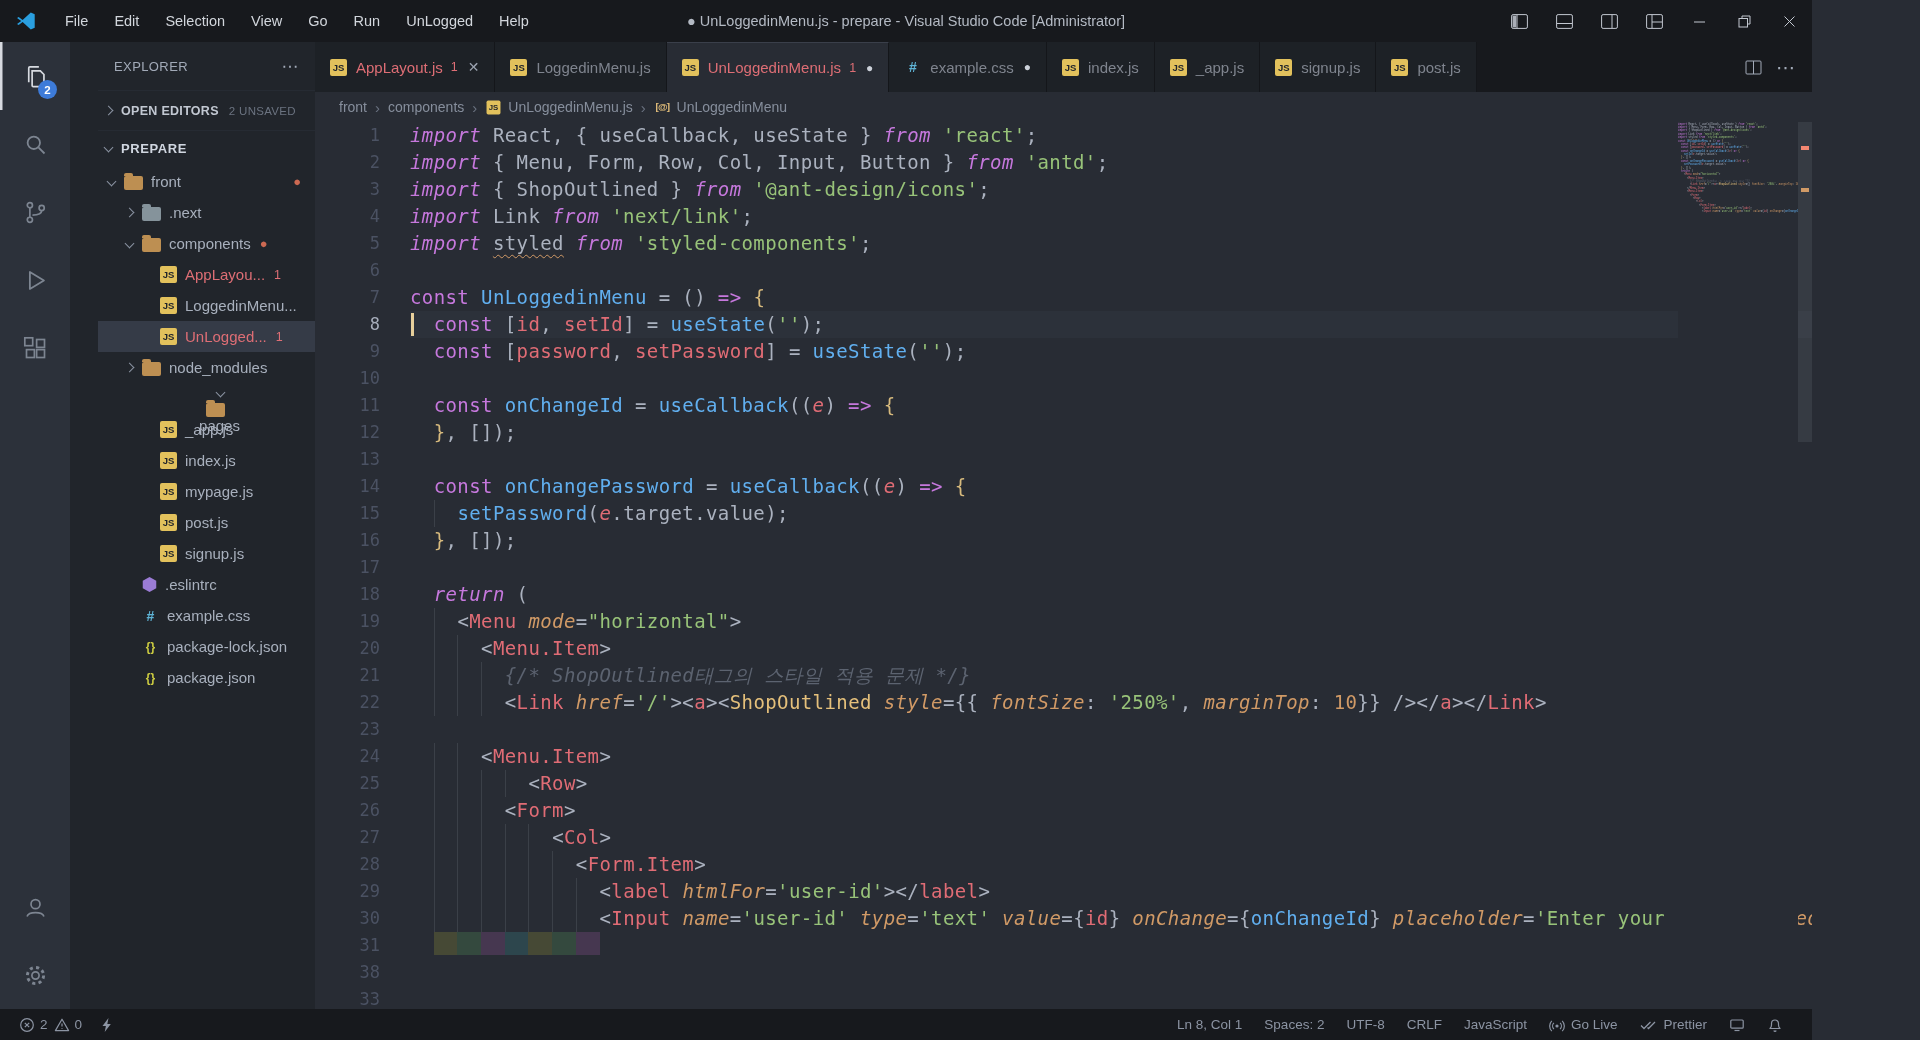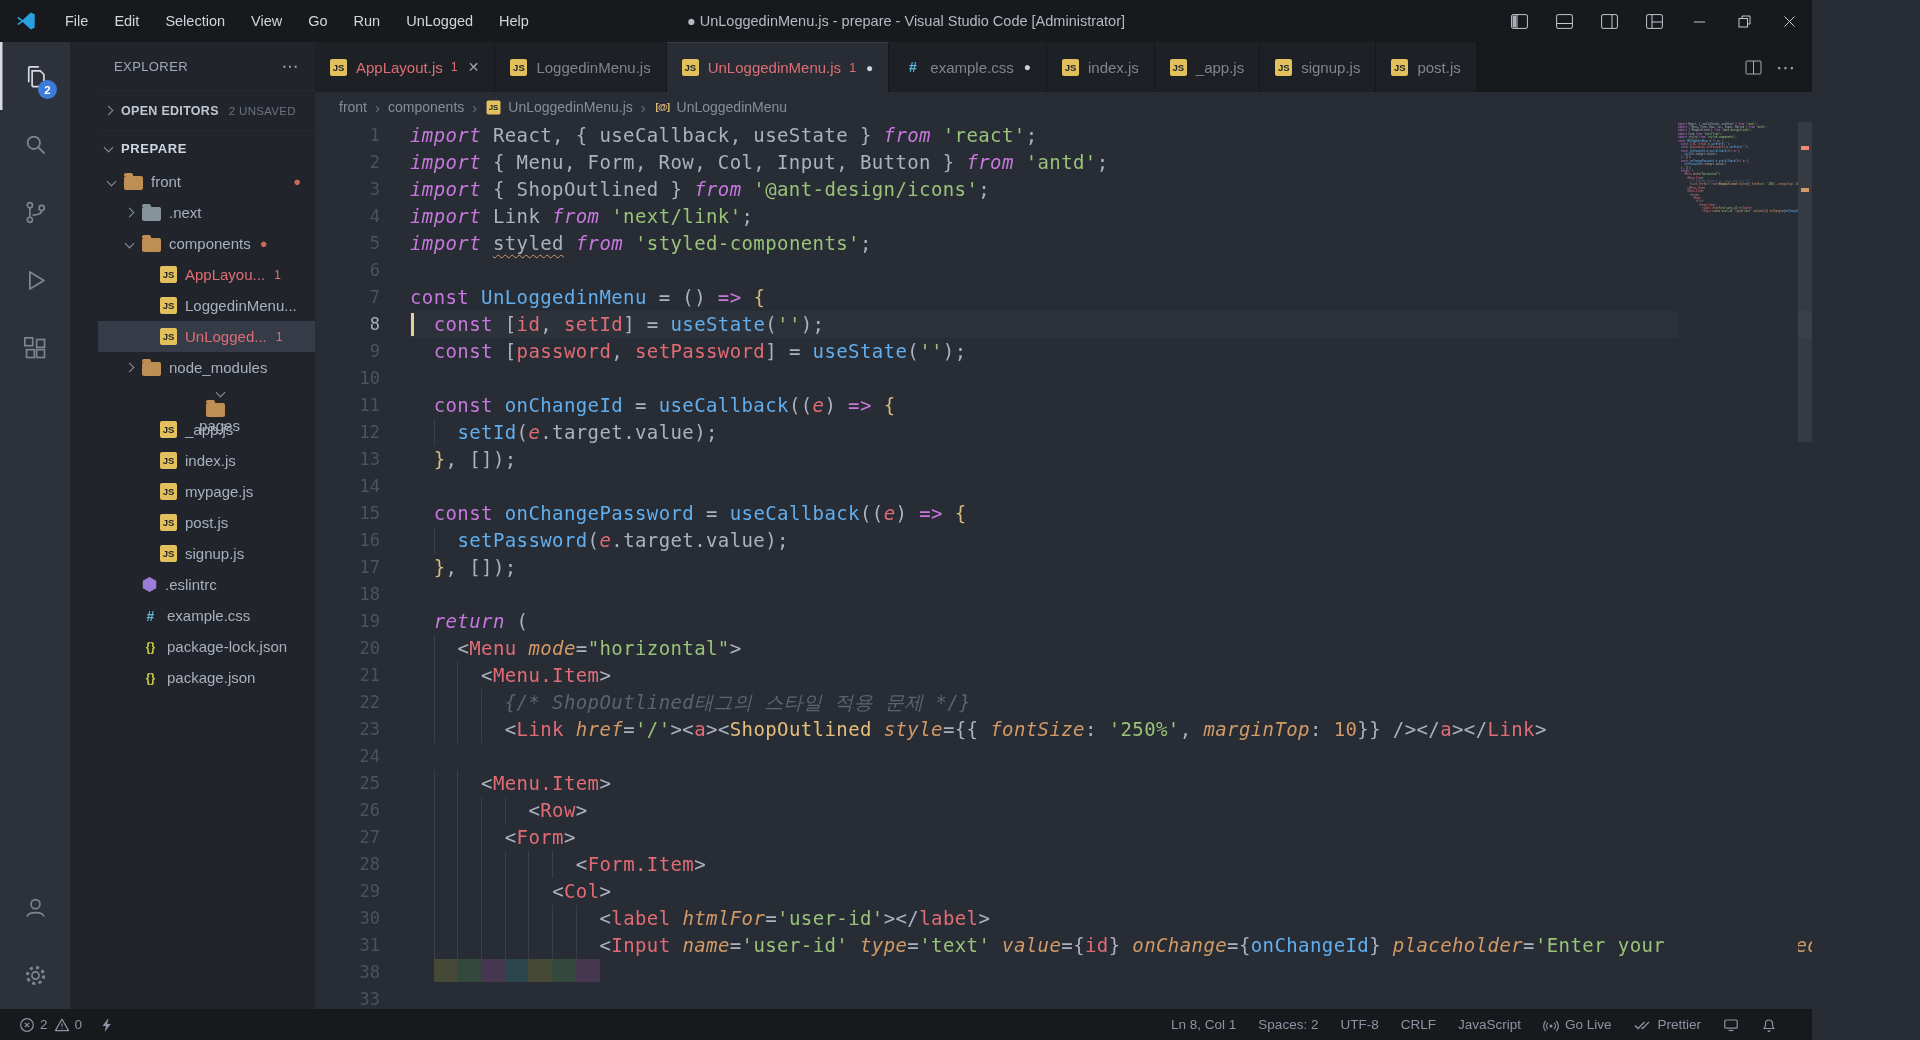--- a/index.html
+++ b/index.html
@@ -113,21 +113,21 @@
   .minimap{position:absolute;top:0;right:14px;width:120px;height:100%;background:#282c34;overflow:hidden;}
   .minimap-inner{width:480px;transform:scale(.25);transform-origin:0 0;font:10px/13.5px "DejaVu Sans Mono",monospace;letter-spacing:0;}
   .mline{white-space:pre;}
   .vscroll{position:absolute;top:0;right:0;width:14px;height:100%;}
   .vthumb{position:absolute;top:0;right:0;width:14px;height:320px;background:rgba(120,128,140,.18);}
   .ruler-mark{position:absolute;right:3px;width:8px;height:4px;}
 
   
   .statusbar{flex:0 0 31px;background:#17191d;display:flex;align-items:stretch;color:#8c94a3;font-size:13.5px;}
   .sb-left{display:flex;align-items:center;padding-left:10px;}
-  .sb-right{margin-left:auto;display:flex;align-items:center;padding-right:24px;}
+  .sb-right{margin-left:auto;display:flex;align-items:center;padding-right:18px;}
   .sb-item{display:flex;align-items:center;gap:6px;padding:0 9px;height:100%;}
   .sb-right .sb-item{padding:0 11px;}
   .sb-item .cnt{margin-left:-1px;}
 </style>
 </head>
 <body>
 
 <div id="app">
 
   <div class="titlebar">
@@ -484,38 +484,37 @@
             <div class="line"><span class="tok kwi">import </span><span class="tok pln">{ Menu, Form, Row, Col, Input, Button } </span><span class="tok kwi">from </span><span class="tok str">'antd'</span><span class="tok pln">;</span></div>
             <div class="line"><span class="tok kwi">import </span><span class="tok pln">{ ShopOutlined } </span><span class="tok kwi">from </span><span class="tok str">'@ant-design/icons'</span><span class="tok pln">;</span></div>
             <div class="line"><span class="tok kwi">import </span><span class="tok pln">Link </span><span class="tok kwi">from </span><span class="tok str">'next/link'</span><span class="tok pln">;</span></div>
             <div class="line"><span class="tok kwi">import </span><span class="tok wvy">styled</span><span class="tok pln"> </span><span class="tok kwi">from </span><span class="tok str">'styled-components'</span><span class="tok pln">;</span></div>
             <div class="line"></div>
             <div class="line"><span class="tok kw">const </span><span class="tok fn">UnLoggedinMenu</span><span class="tok pln"> = () </span><span class="tok kw">=&gt; </span><span class="tok gld">{</span></div>
             <div class="line current"><span class="iguide"></span><span class="tok kw">const </span><span class="tok pln">[</span><span class="tok vr">id</span><span class="tok pln">, </span><span class="tok vr">setId</span><span class="tok pln">] = </span><span class="tok fn">useState</span><span class="tok pln">(</span><span class="tok str">''</span><span class="tok pln">);</span><span class="cursor"></span></div>
             <div class="line"><span class="iguide"></span><span class="tok kw">const </span><span class="tok pln">[</span><span class="tok vr">password</span><span class="tok pln">, </span><span class="tok vr">setPassword</span><span class="tok pln">] = </span><span class="tok fn">useState</span><span class="tok pln">(</span><span class="tok str">''</span><span class="tok pln">);</span></div>
             <div class="line"></div>
             <div class="line"><span class="iguide"></span><span class="tok kw">const </span><span class="tok fn">onChangeId</span><span class="tok pln"> = </span><span class="tok fn">useCallback</span><span class="tok pln">((</span><span class="tok vri">e</span><span class="tok pln">) </span><span class="tok kw">=&gt; </span><span class="tok gld">{</span></div>
-            <div class="line"><span class="iguide"></span><span class="iguide gl"></span><span class="tok fn">setId</span><span class="tok pln">(</span><span class="tok vri">e</span><span class="tok pln">.target.value);</span></div>
             <div class="line"><span class="iguide"></span><span class="tok gld">}</span><span class="tok pln">, []);</span></div>
             <div class="line"></div>
             <div class="line"><span class="iguide"></span><span class="tok kw">const </span><span class="tok fn">onChangePassword</span><span class="tok pln"> = </span><span class="tok fn">useCallback</span><span class="tok pln">((</span><span class="tok vri">e</span><span class="tok pln">) </span><span class="tok kw">=&gt; </span><span class="tok gld">{</span></div>
             <div class="line"><span class="iguide"></span><span class="iguide gl"></span><span class="tok fn">setPassword</span><span class="tok pln">(</span><span class="tok vri">e</span><span class="tok pln">.target.value);</span></div>
             <div class="line"><span class="iguide"></span><span class="tok gld">}</span><span class="tok pln">, []);</span></div>
             <div class="line"></div>
             <div class="line"><span class="iguide"></span><span class="tok kwi">return</span><span class="tok pln"> (</span></div>
             <div class="line"><span class="iguide"></span><span class="iguide gl"></span><span class="tok pln">&lt;</span><span class="tok tag">Menu</span><span class="tok att"> mode</span><span class="tok pln">=</span><span class="tok str">"horizontal"</span><span class="tok pln">&gt;</span></div>
             <div class="line"><span class="iguide"></span><span class="iguide gl"></span><span class="iguide gl"></span><span class="tok pln">&lt;</span><span class="tok tag">Menu.Item</span><span class="tok pln">&gt;</span></div>
             <div class="line"><span class="iguide"></span><span class="iguide gl"></span><span class="iguide gl"></span><span class="iguide gl"></span><span class="tok com">{/* ShopOutlined태그의 스타일 적용 문제 */}</span></div>
             <div class="line"><span class="iguide"></span><span class="iguide gl"></span><span class="iguide gl"></span><span class="iguide gl"></span><span class="tok pln">&lt;</span><span class="tok tag">Link</span><span class="tok att"> href</span><span class="tok pln">=</span><span class="tok str">'/'</span><span class="tok pln">&gt;&lt;</span><span class="tok tag">a</span><span class="tok pln">&gt;&lt;</span><span class="tok cmp">ShopOutlined</span><span class="tok att"> style</span><span class="tok pln">={{ </span><span class="tok att">fontSize</span><span class="tok pln">: </span><span class="tok str">'250%'</span><span class="tok pln">, </span><span class="tok att">marginTop</span><span class="tok pln">: </span><span class="tok num">10</span><span class="tok pln">}} /&gt;&lt;/</span><span class="tok tag">a</span><span class="tok pln">&gt;&lt;/</span><span class="tok tag">Link</span><span class="tok pln">&gt;</span></div>
             <div class="line"></div>
             <div class="line"><span class="iguide"></span><span class="iguide gl"></span><span class="iguide gl"></span><span class="tok pln">&lt;</span><span class="tok tag">Menu.Item</span><span class="tok pln">&gt;</span></div>
             <div class="line"><span class="iguide"></span><span class="iguide gl"></span><span class="iguide gl"></span><span class="iguide gl"></span><span class="iguide gl"></span><span class="tok pln">&lt;</span><span class="tok tag">Row</span><span class="tok pln">&gt;</span></div>
             <div class="line"><span class="iguide"></span><span class="iguide gl"></span><span class="iguide gl"></span><span class="iguide gl"></span><span class="tok pln">&lt;</span><span class="tok tag">Form</span><span class="tok pln">&gt;</span></div>
+            <div class="line"><span class="iguide"></span><span class="iguide gl"></span><span class="iguide gl"></span><span class="iguide gl"></span><span class="iguide gl"></span><span class="iguide gl"></span><span class="tok pln">&lt;</span><span class="tok tag">Col</span><span class="tok pln">&gt;</span></div>
             <div class="line"><span class="iguide"></span><span class="iguide gl"></span><span class="iguide gl"></span><span class="iguide gl"></span><span class="iguide gl"></span><span class="iguide gl"></span><span class="iguide gl"></span><span class="tok pln">&lt;</span><span class="tok tag">Form.Item</span><span class="tok pln">&gt;</span></div>
-            <div class="line"><span class="iguide"></span><span class="iguide gl"></span><span class="iguide gl"></span><span class="iguide gl"></span><span class="iguide gl"></span><span class="iguide gl"></span><span class="tok pln">&lt;</span><span class="tok tag">Col</span><span class="tok pln">&gt;</span></div>
             <div class="line"><span class="iguide"></span><span class="iguide gl"></span><span class="iguide gl"></span><span class="iguide gl"></span><span class="iguide gl"></span><span class="iguide gl"></span><span class="iguide gl"></span><span class="iguide gl"></span><span class="tok pln">&lt;</span><span class="tok tag">label</span><span class="tok att"> htmlFor</span><span class="tok pln">=</span><span class="tok str">'user-id'</span><span class="tok pln">&gt;&lt;/</span><span class="tok tag">label</span><span class="tok pln">&gt;</span></div>
             <div class="line"><span class="iguide"></span><span class="iguide gl"></span><span class="iguide gl"></span><span class="iguide gl"></span><span class="iguide gl"></span><span class="iguide gl"></span><span class="iguide gl"></span><span class="iguide gl"></span><span class="tok pln">&lt;</span><span class="tok tag">Input</span><span class="tok att"> name</span><span class="tok pln">=</span><span class="tok str">'user-id'</span><span class="tok att"> type</span><span class="tok pln">=</span><span class="tok str">'text'</span><span class="tok att"> value</span><span class="tok pln">={</span><span class="tok vr">id</span><span class="tok pln">}</span><span class="tok att"> onChange</span><span class="tok pln">={</span><span class="tok fn">onChangeId</span><span class="tok pln">}</span><span class="tok att"> placeholder</span><span class="tok pln">=</span><span class="tok str">'Enter your Id'</span><span class="tok att"> required</span><span class="tok pln">/&gt;</span></div>
             <div class="line sliver"><span class="blk" style="background: transparent;"></span><span class="blk" style="background: rgba(255, 255, 64, 0.14);"></span><span class="blk" style="background: rgba(127, 255, 127, 0.14);"></span><span class="blk" style="background: rgba(255, 127, 255, 0.14);"></span><span class="blk" style="background: rgba(79, 236, 236, 0.14);"></span><span class="blk" style="background: rgba(255, 255, 64, 0.14);"></span><span class="blk" style="background: rgba(127, 255, 127, 0.14);"></span><span class="blk" style="background: rgba(255, 127, 255, 0.14);"></span></div>
           </div>
         <div class="minimap">
             <div class="minimap-inner" id="mini">
               <div class="mline"><span class="tok kwi">import </span><span class="tok pln">React, { useCallback, useState } </span><span class="tok kwi">from </span><span class="tok str">'react'</span><span class="tok pln">;</span></div>
               <div class="mline"><span class="tok kwi">import </span><span class="tok pln">{ Menu, Form, Row, Col, Input, Button } </span><span class="tok kwi">from </span><span class="tok str">'antd'</span><span class="tok pln">;</span></div>
               <div class="mline"><span class="tok kwi">import </span><span class="tok pln">{ ShopOutlined } </span><span class="tok kwi">from </span><span class="tok str">'@ant-design/icons'</span><span class="tok pln">;</span></div>
               <div class="mline"><span class="tok kwi">import </span><span class="tok pln">Link </span><span class="tok kwi">from </span><span class="tok str">'next/link'</span><span class="tok pln">;</span></div>

